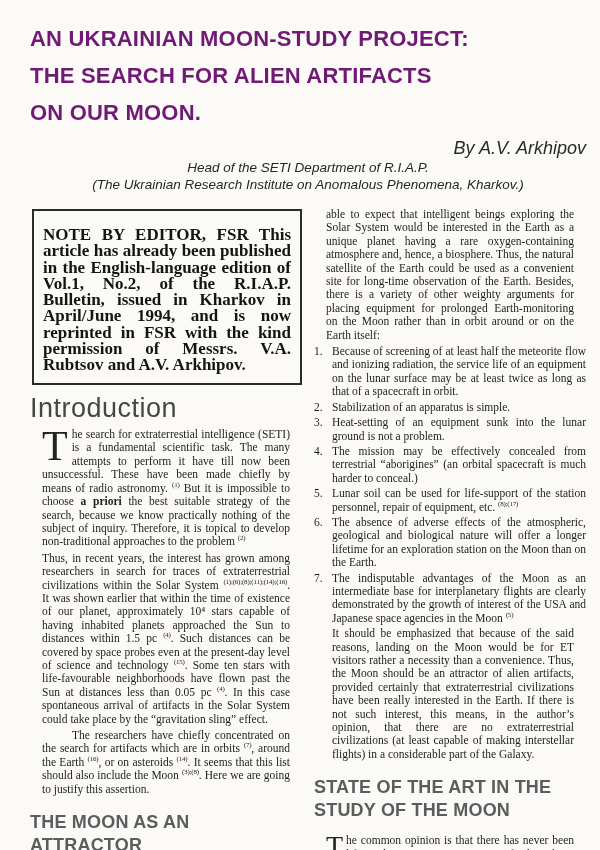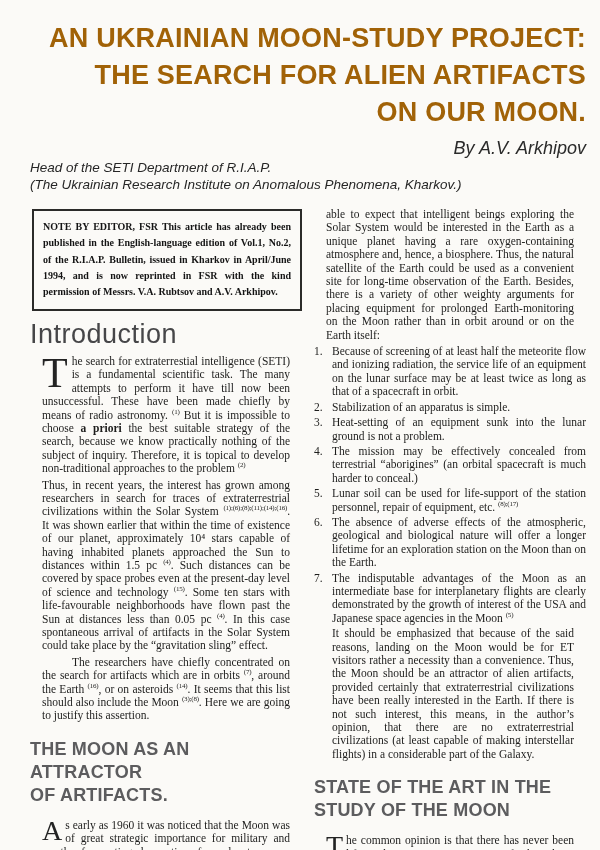--- a/index.html
+++ b/index.html
@@ -5,45 +5,45 @@
   html,body{margin:0;padding:0;}
   body{
     width:600px;height:850px;overflow:hidden;
     background:#fbfaf7;color:#1d1d1c;
     font-family:"Liberation Serif",serif;
     -webkit-font-smoothing:antialiased;
   }
   .page{padding:20px 14px 0 30px;}
 
   .title{
-    text-align:right;
+    text-align:left;
     font-family:"Liberation Sans",sans-serif;
-    font-weight:bold;font-size:27px;line-height:37px;
-    color:#a16207;letter-spacing:.2px;
+    font-weight:bold;font-size:22px;line-height:37px;
+    color:#701a75;letter-spacing:.2px;
   }
   .byline{
     text-align:right;font-family:"Liberation Sans",sans-serif;
     font-style:italic;font-size:18px;color:#2a2a2a;margin-top:7px;
   }
   .affil{
-    text-align:left;font-family:"Liberation Sans",sans-serif;
+    text-align:center;font-family:"Liberation Sans",sans-serif;
     font-style:italic;font-size:13.5px;line-height:17px;color:#262626;
   }
 
   .columns{display:flex;gap:12px;margin-top:15px;}
   .col{
     width:50%;font-size:11.5px;line-height:13.4px;
     text-align:justify;hyphens:auto;-webkit-hyphens:auto;
   }
 
   .note-box{
     border:2px solid #2b2b29;
-    padding:8px 9px 9px;
+    padding:16px 9px 9px;
     margin:1px 0 0 2px;
-    font-weight:bold;font-size:10px;line-height:16.3px;
+    font-weight:bold;font-size:17px;line-height:16.3px;
     text-align:justify;color:#141414;
   }
 
   .intro-heading{
     font-family:"Liberation Sans",sans-serif;font-weight:400;
     font-size:27px;color:#464648;text-align:left;
     margin:17px 0 13px;letter-spacing:.5px;
   }
   .col-heading{
     font-family:"Liberation Sans",sans-serif;font-weight:bold;

